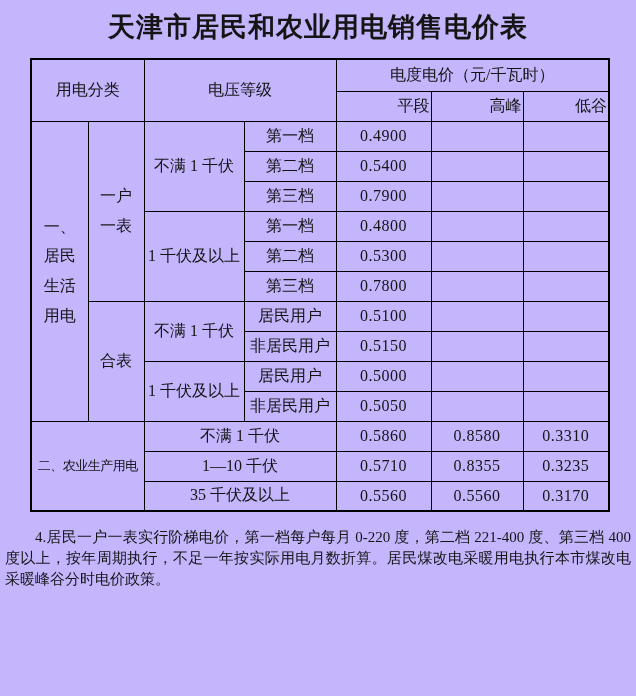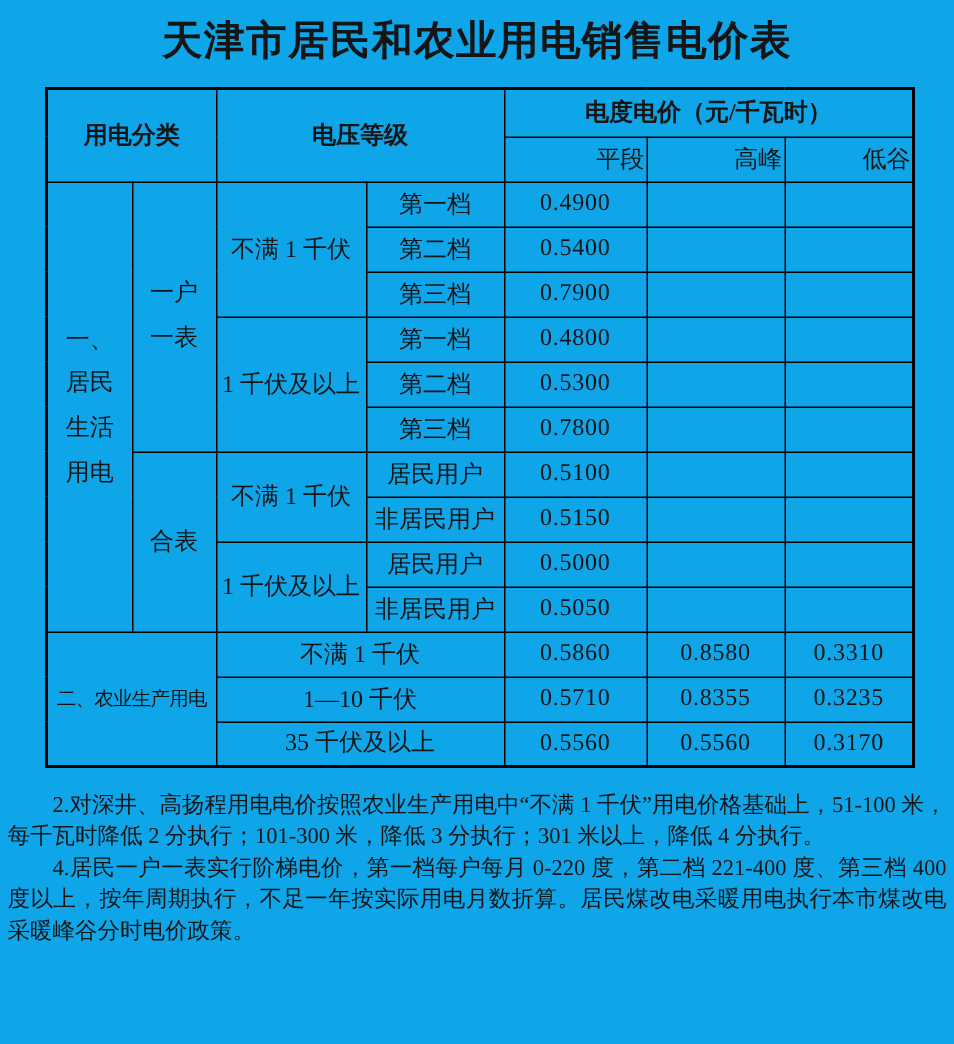--- a/index.html
+++ b/index.html
@@ -5,21 +5,21 @@
   * { box-sizing: border-box; margin: 0; padding: 0; }
   html, body { background: #ffffff; }
   body {
     font-family: "Liberation Serif", "DejaVu Serif", serif;
     color: #151515;
     width: 636px;
   }
   .page {
     width: 636px;
     height: 696px;
-    background: #0ea5e9;
+    background: #c4b5fd;
     overflow: hidden;
   }
   .doc-title {
     text-align: center;
     font-size: 27px;
     font-weight: bold;
     letter-spacing: 1px;
     padding-top: 9px;
     margin-bottom: 13px;
   }
@@ -32,21 +32,21 @@
   }
   .price-table th, .price-table td {
     border: 1px solid #000;
     text-align: center;
     vertical-align: middle;
     font-weight: normal;
     font-size: 16px;
     padding: 0 1px;
     overflow: hidden;
   }
-  .price-table thead tr:first-child th { height: 32px; font-weight: bold; }
+  .price-table thead tr:first-child th { height: 32px; }
   .price-table thead tr:last-child th { height: 30px; text-align: right; }
   .price-table tbody td { height: 30px; }
   .num { font-size: 16px; letter-spacing: 0.5px; }
   .v-label {
     display: inline-block;
     width: 2em;
     line-height: 1.85;
     text-align: center;
     white-space: normal;
     word-break: break-all;
@@ -179,17 +179,16 @@
       <tr>
         <td colspan="2" class="nowrap">35 千伏及以上</td>
         <td class="num">0.5560</td>
         <td class="num">0.5560</td>
         <td class="num">0.3170</td>
       </tr>
     </tbody>
   </table>
 
   <div class="notes">
-    <p class="indent">2.对深井、高扬程用电电价按照农业生产用电中“不满 1 千伏”用电价格基础上，51-100 米，每千瓦时降低 2 分执行；101-300 米，降低 3 分执行；301 米以上，降低 4 分执行。</p>
     <p class="indent">4.居民一户一表实行阶梯电价，第一档每户每月 0-220 度，第二档 221-400 度、第三档 400 度以上，按年周期执行，不足一年按实际用电月数折算。居民煤改电采暖用电执行本市煤改电采暖峰谷分时电价政策。</p>
   </div>
 
 </div>
 
 </body></html>

